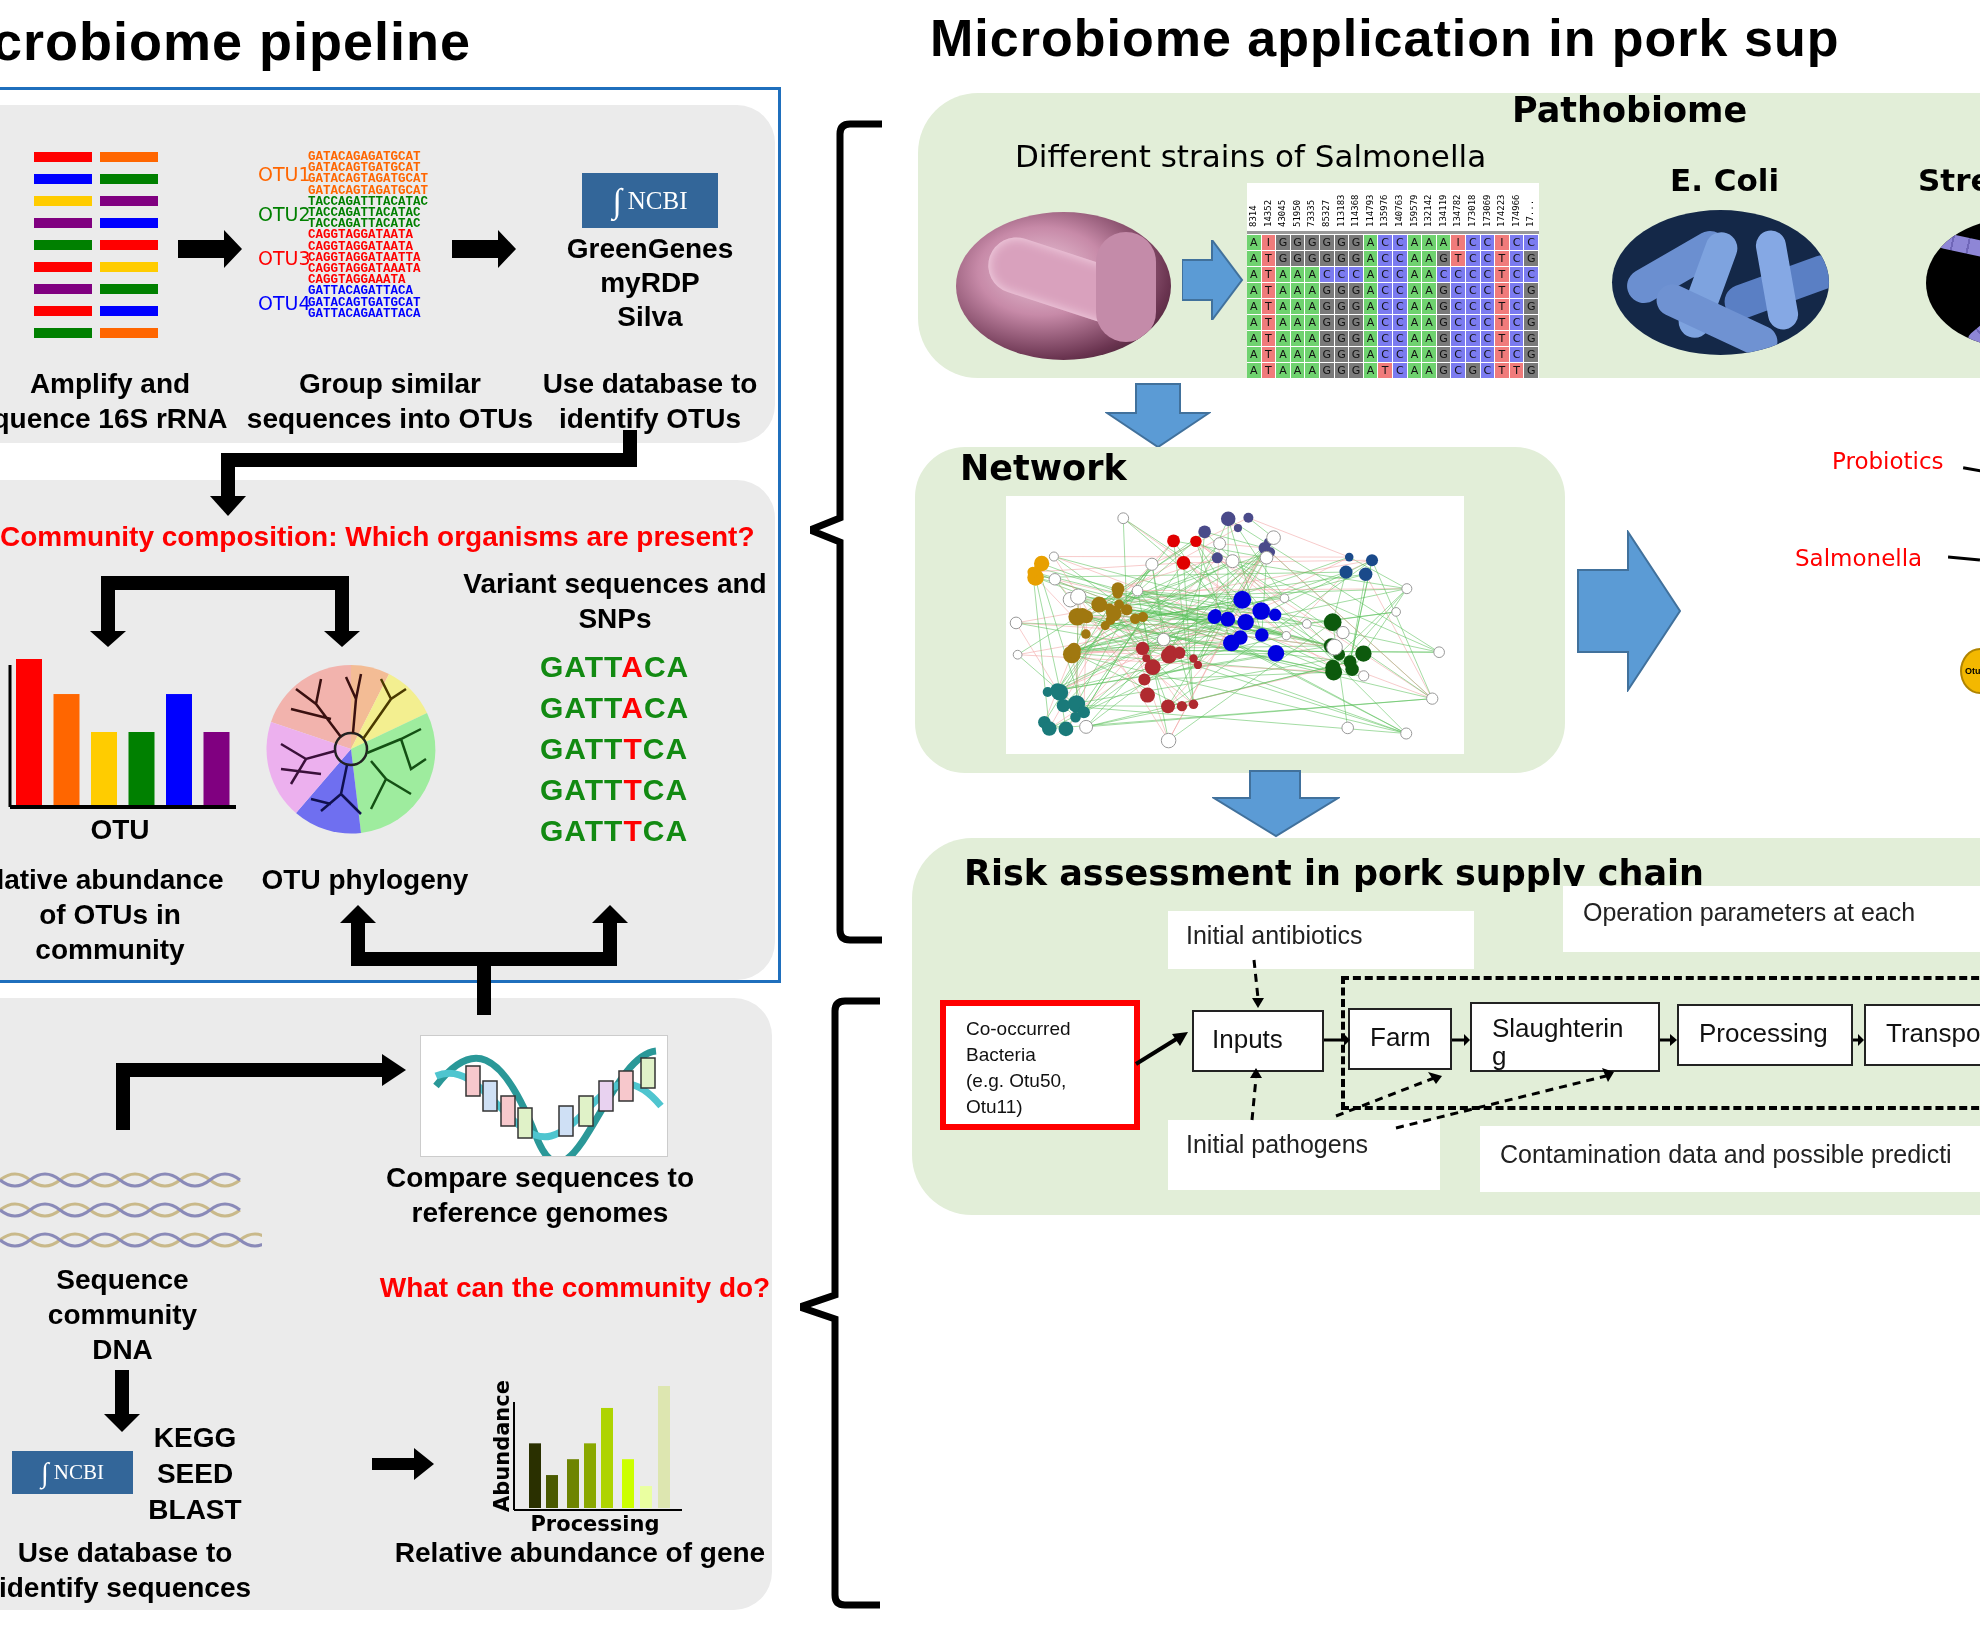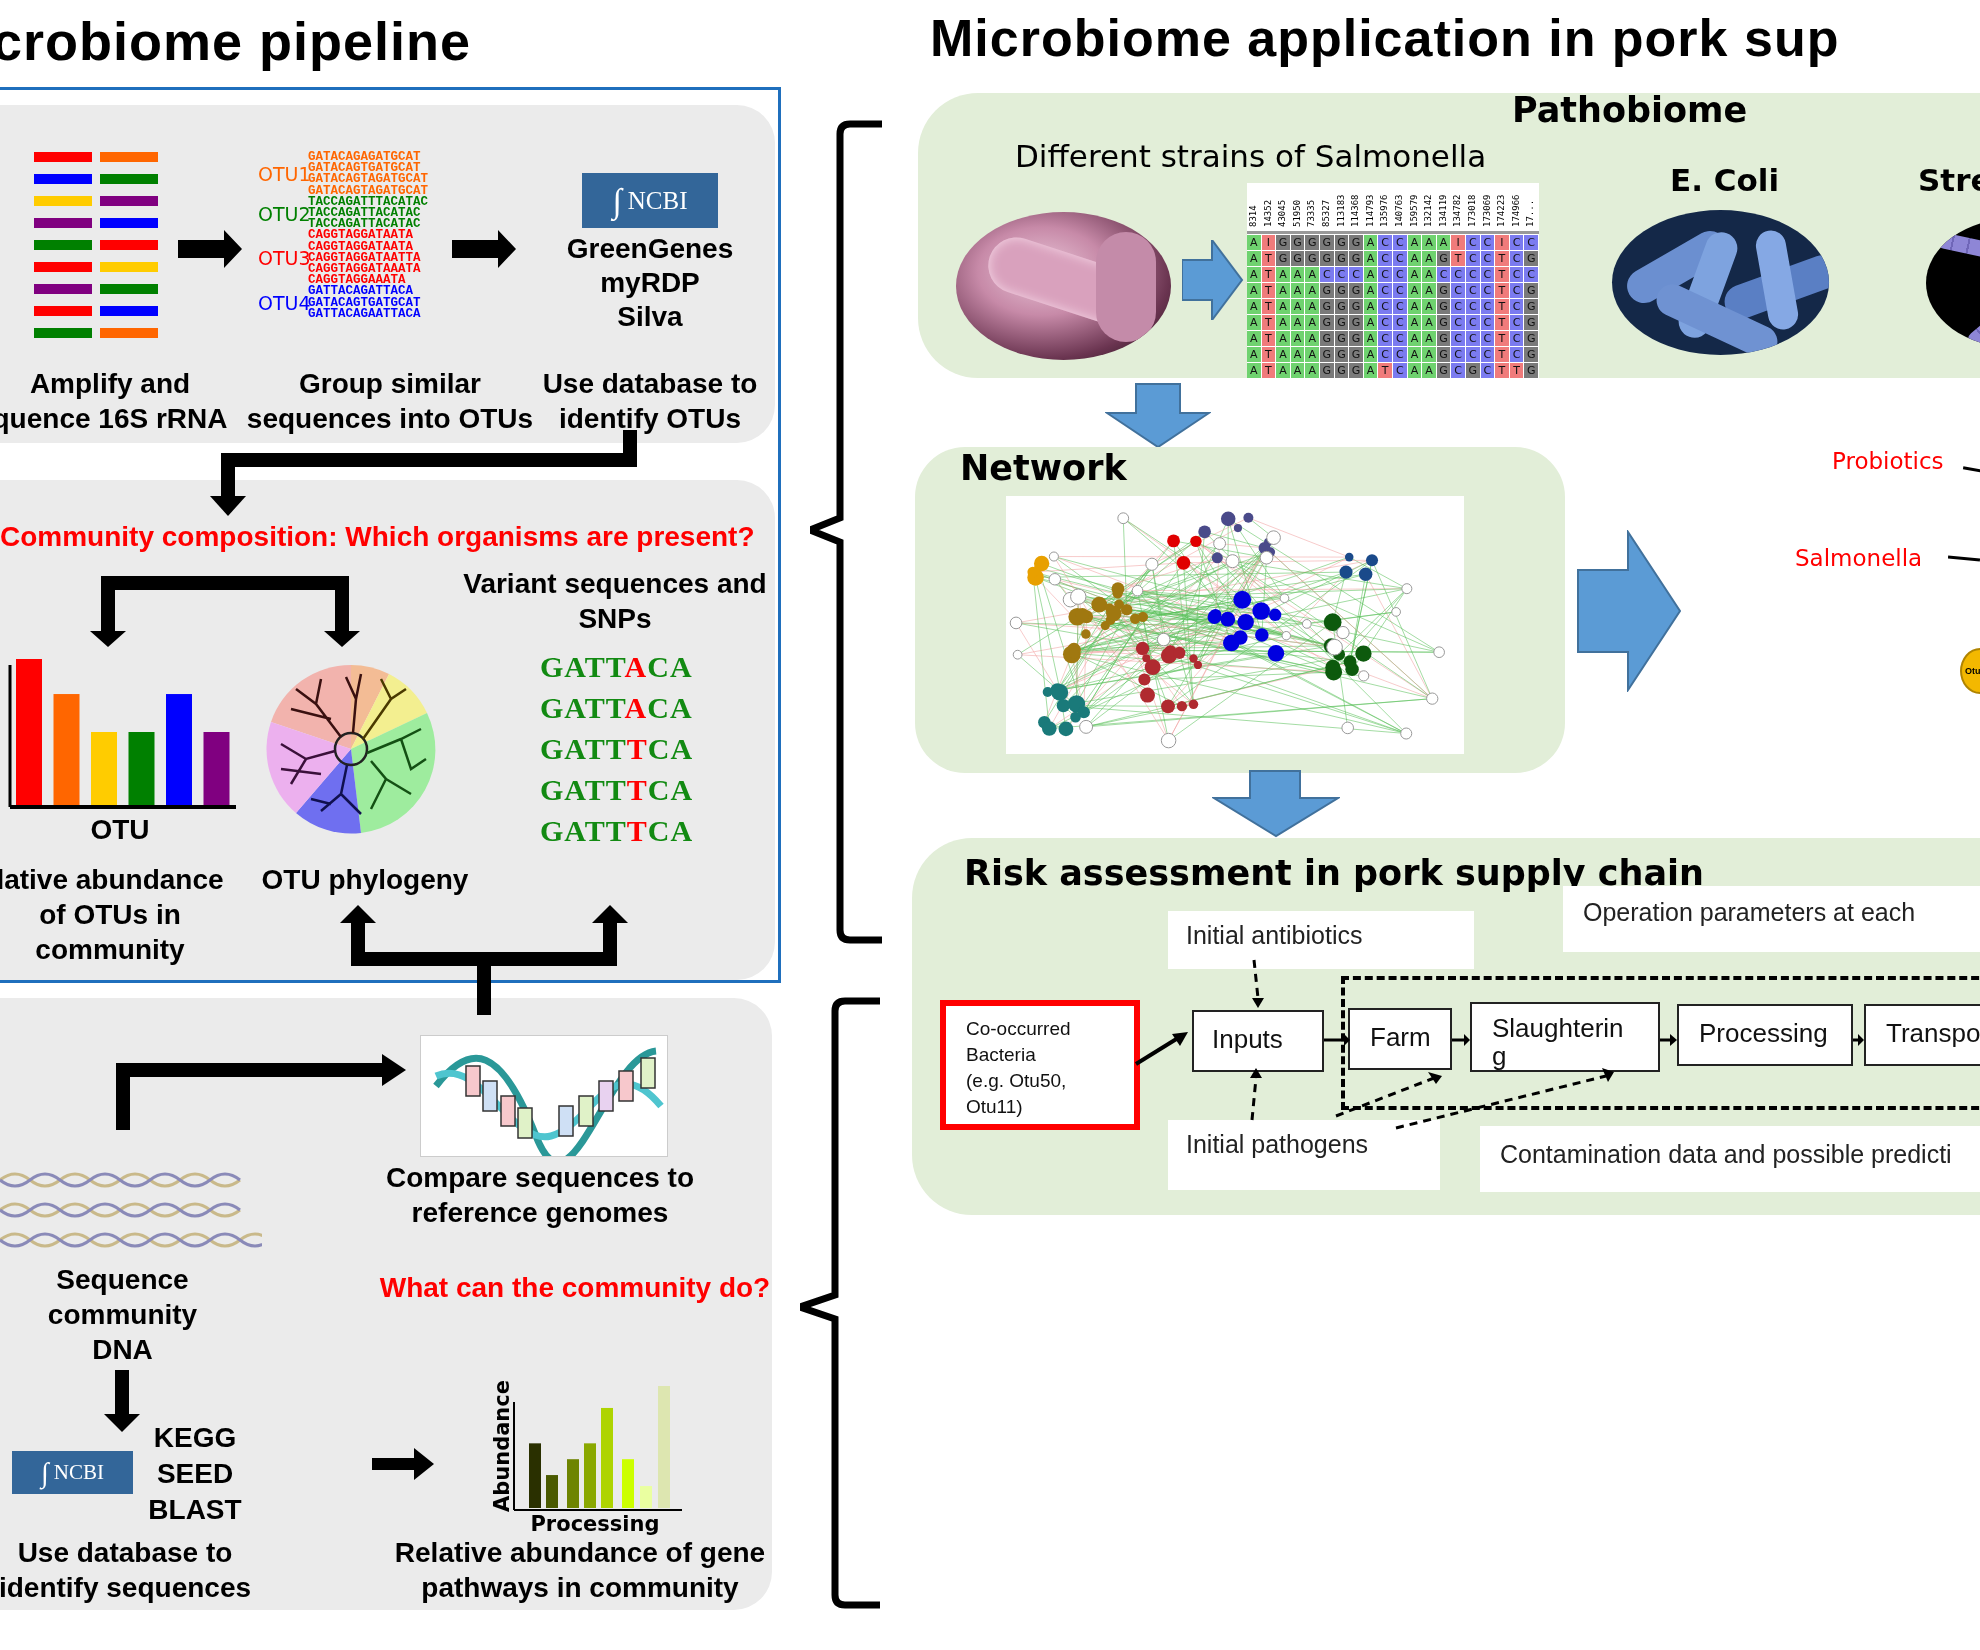--- a/index.html
+++ b/index.html
@@ -5,21 +5,21 @@
   html,body{margin:0;padding:0;}
   body{width:1980px;height:1650px;position:relative;overflow:hidden;background:#fff;font-family:"Liberation Sans",sans-serif;}
   .abs{position:absolute;}
   .title{font-weight:bold;font-size:54px;color:#000;white-space:nowrap;letter-spacing:1px;}
   .lbl{font-weight:bold;color:#000;text-align:center;white-space:nowrap;line-height:35px;font-size:28px;}
   .red{color:#ff0000;}
   .panel-gray{background:#ebebeb;border-radius:38px;}
   .panel-green{background:#e2eed8;border-radius:60px;}
   .seqs{font-family:"Liberation Mono",monospace;font-size:12.5px;line-height:11.2px;font-weight:bold;}
   .otu-label{font-size:19px;font-family:"DejaVu Sans",sans-serif;}
-  .snp{font-family:Liberation Serif, serif;font-weight:bold;font-size:30px;color:#128a12;letter-spacing:1px;line-height:41px;}
+  .snp{font-family:Liberation Sans, sans-serif;font-weight:bold;font-size:30px;color:#128a12;letter-spacing:1px;line-height:41px;}
   .ncbi{background:#336699;color:#fff;display:flex;align-items:center;justify-content:center;font-family:"Liberation Serif",serif;}
   .box{background:#fff;border:2px solid #222;box-sizing:border-box;font-family:"Liberation Sans",sans-serif;color:#111;}
   .note{background:#fff;font-family:"Liberation Sans",sans-serif;color:#222;font-size:25px;}
   .greenhead{font-family:"DejaVu Sans",sans-serif;font-weight:bold;color:#000;white-space:nowrap;}
 </style>
 </head>
 <body>
 
 <div class="abs title" style="left:-8px;top:10px;font-size:54px;">crobiome pipeline</div>
 
@@ -269,21 +269,20 @@
     <rect x="55" y="79.19999999999999" width="12" height="48.800000000000004" fill="#6e8400"></rect>
     <rect x="72" y="63.34" width="12" height="64.66" fill="#8aa800"></rect>
     <rect x="89" y="27.960000000000008" width="12" height="100.03999999999999" fill="#aed400"></rect>
     <rect x="110" y="79.19999999999999" width="12" height="48.800000000000004" fill="#ccff00"></rect>
     <rect x="128" y="106.03999999999999" width="12" height="21.96" fill="#eaffa0"></rect>
     <rect x="146" y="6" width="12" height="122" fill="#dde6b0"></rect>
   </svg>
 <div class="abs" style="left:520px;top:1512px;width:150px;text-align:center;font-family:'DejaVu Sans',sans-serif;font-weight:bold;font-size:21px;">Processing</div>
 <div class="abs lbl" style="left:380px;top:1535px;width:400px;">
   <div>Relative abundance of gene</div>
-  <div>pathways in community</div>
 </div>
 
 <svg class="abs" style="left:810px;top:120px;" width="80" height="830">
   <path d="M72,4 L40,4 Q30,4 30,14 L30,398 L0,410 L30,422 L30,810 Q30,820 40,820 L72,820" stroke="#000" stroke-width="7" fill="none"></path>
 </svg>
 <svg class="abs" style="left:800px;top:995px;" width="85" height="620">
   <path d="M80,6 L45,6 Q35,6 35,16 L35,300 L0,312 L35,324 L35,600 Q35,610 45,610 L80,610" stroke="#000" stroke-width="7" fill="none"></path>
 </svg>
 
 <div class="abs title" style="left:930px;top:8px;font-size:52px;">Microbiome application in pork sup</div>

